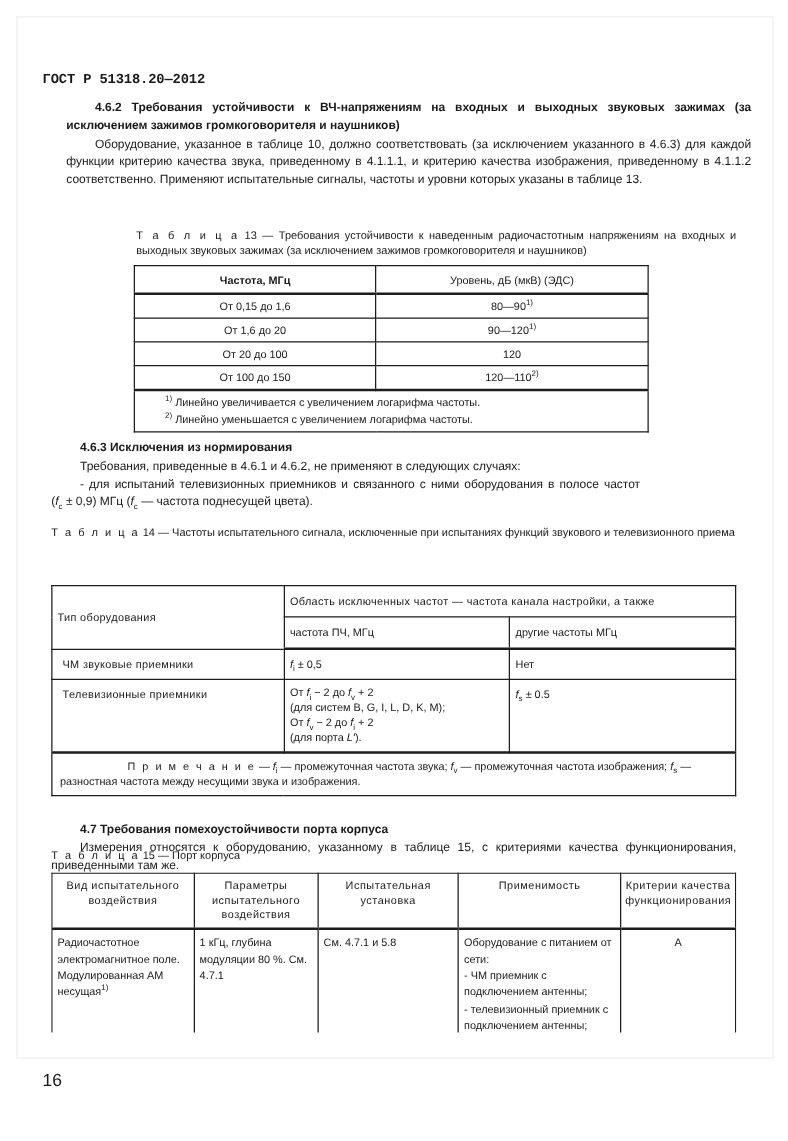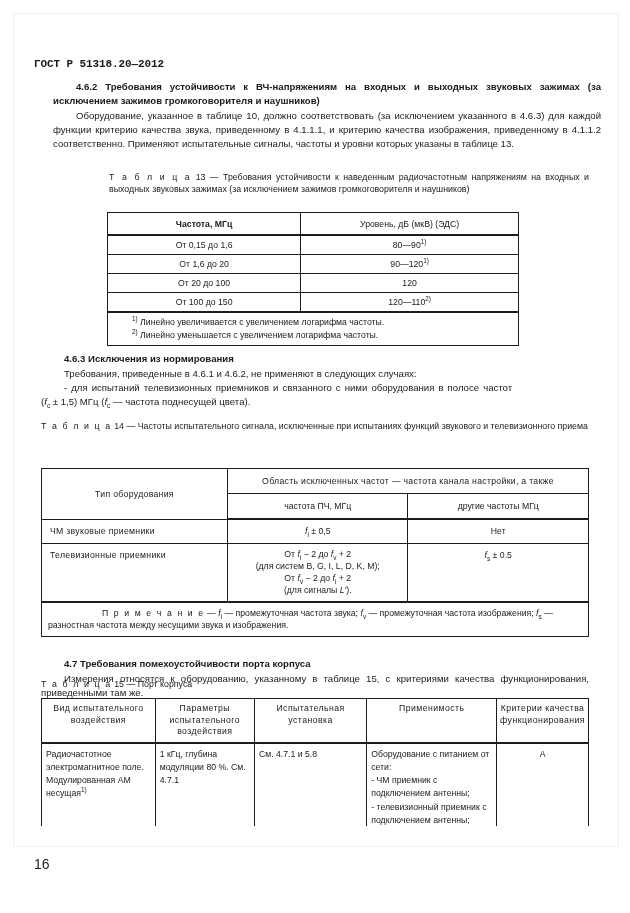--- a/index.html
+++ b/index.html
@@ -106,21 +106,21 @@
   }
   i.var {
     font-style: italic;
   }
   sub {
     font-size: 6.4px;
     vertical-align: sub;
     line-height: 0;
   }
 
-  .t14 td { text-align: center; }
+  .t14 td { text-align: left; }
   .t14 .c-left { text-align: left; padding-left: 8px; }
   .t14 .note {
     text-align: left;
     padding: 4px 6px 4px 6px;
     line-height: 12.6px;
   }
   .t14 .note .spn { letter-spacing: 1.6px; }
   .t14 .multi { line-height: 12.3px; padding: 4px 4px; }
 
   .t15 td, .t15 th { vertical-align: top; }
@@ -152,21 +152,21 @@
 <div class="page">
   <div class="scan-frame"></div>
 
   <div class="header-std">ГОСТ Р 51318.20—2012</div>
 
   <div class="body-block" style="top:80px;margin-left:12px;">
     <p class="head">4.6.2 Требования устойчивости к ВЧ-напряжениям на входных и выходных звуковых зажимах (за исключением зажимов громкоговорителя и наушников)</p>
     <p class="ind">Оборудование, указанное в таблице 10, должно соответствовать (за исключением указанного в 4.6.3) для каждой функции критерию качества звука, приведенному в 4.1.1.1, и критерию качества изображения, приведенному в 4.1.1.2 соответственно. Применяют испытательные сигналы, частоты и уровни которых указаны в таблице 13.</p>
   </div>
 
-  <div class="body-block" style="top:171px;">
+  <div class="body-block" style="top:182px;">
     <div class="tbl-caption cap-indent" style="text-indent:0;">
       <span class="sp">Т а б л и ц а</span>
       <span>13</span>
       <span>— Требования устойчивости к наведенным радиочастотным напряжениям на входных и выходных звуковых зажимах (за исключением зажимов громкоговорителя и наушников)</span>
     </div>
   </div>
 
   <div style="position:absolute; left:107px; top:212px; width:412px;">
     <table class="t13">
       <tbody>
@@ -197,21 +197,21 @@
           </td>
         </tr>
       </tbody>
     </table>
   </div>
 
   <div class="body-block" style="top:352px;">
     <p class="head">4.6.3 Исключения из нормирования</p>
     <p class="ind">Требования, приведенные в 4.6.1 и 4.6.2, не применяют в следующих случаях:</p>
     <p class="ind" style="word-spacing:1.4px;">- для испытаний телевизионных приемников и связанного с ними оборудования в полосе частот</p>
-    <p class="noind"><span>(</span><i class="var">f</i><sub>c</sub><span> ± 1,5) МГц (</span><i class="var">f</i><sub>c</sub><span> — частота поднесущей цвета).</span></p>
+    <p class="noind"><span>(</span><i class="var">f</i><sub>c</sub><span> ± 0,9) МГц (</span><i class="var">f</i><sub>c</sub><span> — частота поднесущей цвета).</span></p>
   </div>
 
   <div class="body-block" style="top:420px;">
     <div class="tbl-caption">
       <span class="sp">Т а б л и ц а</span>
       <span>14</span>
       <span>— Частоты испытательного сигнала, исключенные при испытаниях функций звукового и телевизионного приема</span>
     </div>
   </div>
 
@@ -230,21 +230,21 @@
           <td class="c-left" style="height:19px; letter-spacing:0.3px;">ЧМ звуковые приемники</td>
           <td><i class="var">f</i><sub>i</sub><span> ± 0,5</span></td>
           <td>Нет</td>
         </tr>
         <tr>
           <td class="c-left" style="vertical-align:top; padding-top:6px; letter-spacing:0.3px;">Телевизионные приемники</td>
           <td class="multi">
             <div><span>От </span><i class="var">f</i><sub>i</sub><span> − 2 до </span><i class="var">f</i><sub>v</sub><span> + 2</span></div>
             <div>(для систем B, G, I, L, D, K, M);</div>
             <div><span>От </span><i class="var">f</i><sub>v</sub><span> − 2 до </span><i class="var">f</i><sub>i</sub><span> + 2</span></div>
-            <div><span>(для сигналы </span><i class="var">L'</i><span>).</span></div>
+            <div><span>(для порта </span><i class="var">L'</i><span>).</span></div>
           </td>
           <td style="vertical-align:top; padding-top:6px;"><i class="var">f</i><sub>s</sub><span> ± 0.5</span></td>
         </tr>
         <tr>
           <td colspan="3" class="note" style="border-top-width:2px;">
             <span style="padding-left:54px;" class="spn">П р и м е ч а н и е</span><span> — </span><i class="var">f</i><sub>i</sub><span> — промежуточная частота звука; </span><i class="var">f</i><sub>v</sub><span> — промежуточная частота изображения; </span><i class="var">f</i><sub>s</sub><span> — разностная частота между несущими звука и изображения.</span>
           </td>
         </tr>
       </tbody>
     </table>

